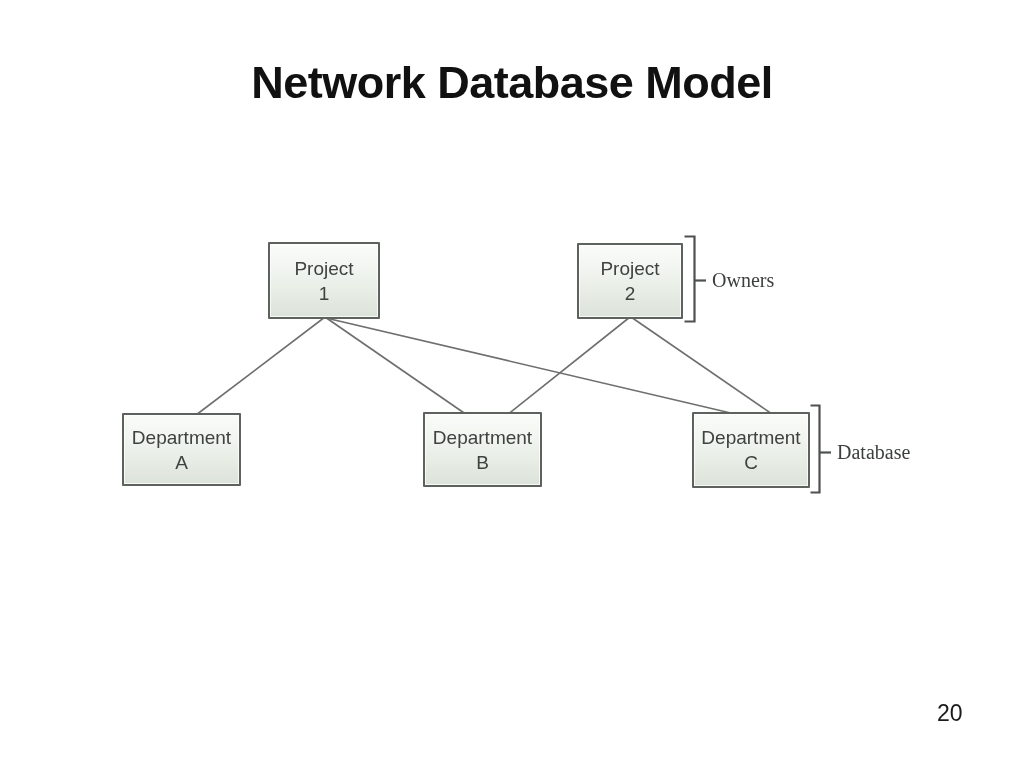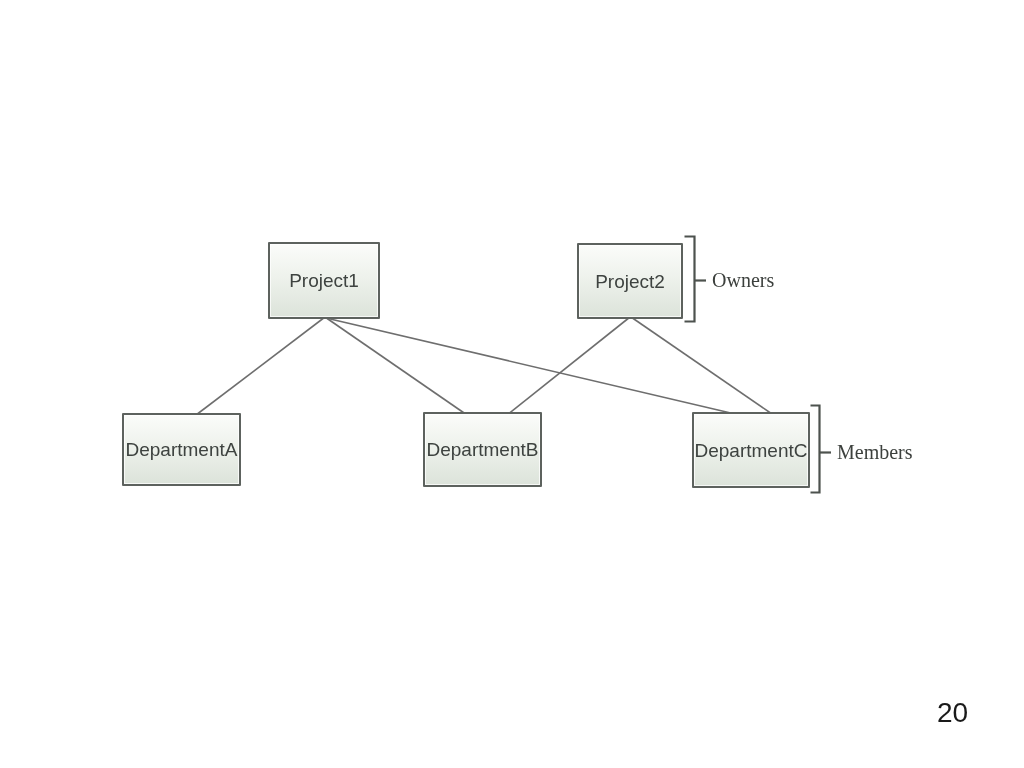--- a/index.html
+++ b/index.html
@@ -47,21 +47,21 @@
     stroke-width:2.2;
     fill:none;
   }
   .node{
     position:absolute;
     border:2px solid var(--box-border);
     border-radius:1px;
     background:linear-gradient(180deg,var(--box-fill-top) 0%,var(--box-fill-mid) 45%,var(--box-fill-bottom) 100%);
     box-shadow:inset 0 0 0 1px rgba(255,255,255,0.75);
     display:flex;
-    flex-direction:row;
+    flex-direction:column;
     align-items:center;
     justify-content:center;
     font-size:19px;
     line-height:25px;
     color:var(--box-text);
     text-align:center;
   }
   #node-project-1{left:268px;top:242px;width:112px;height:77px;}
   #node-project-2{left:577px;top:243px;width:106px;height:76px;}
   #node-department-a{left:122px;top:413px;width:119px;height:73px;}
@@ -73,30 +73,31 @@
     line-height:23px;
     color:var(--label-text);
     white-space:nowrap;
     font-family:Liberation Serif, serif;
   }
   #owners-label{left:712px;top:269px;}
   #members-label{left:837px;top:441px;}
   .page-number{
     position:absolute;
     left:937px;top:700px;
-    font-size:28px;
+    font-size:23px;
     line-height:26px;
     color:var(--page-text);
   }
 </style>
 </head>
 <body>
 
 <div class="slide">
 
+  <h1 class="slide-title">Network Database Model</h1>
 
   <svg class="connector-layer" width="1024" height="768" viewBox="0 0 1024 768" aria-hidden="true">
     <line x1="325" y1="317" x2="196" y2="415"></line>
     <line x1="325" y1="317" x2="467" y2="415"></line>
     <line x1="326" y1="318" x2="735" y2="414"></line>
     <line x1="630" y1="317" x2="507" y2="415"></line>
     <line x1="631" y1="317" x2="772" y2="414"></line>
     <path d="M684.5,236.5 H694.5 V321.5 H684.5"></path>
     <path d="M694.5,280.5 H706"></path>
     <path d="M810.5,405.5 H819.5 V492.5 H810.5"></path>
@@ -122,17 +123,17 @@
     <span class="node-line">Department</span>
     <span class="node-line">B</span>
   </div>
 
   <div class="node" id="node-department-c">
     <span class="node-line">Department</span>
     <span class="node-line">C</span>
   </div>
 
   <div class="bracket-label" id="owners-label">Owners</div>
-  <div class="bracket-label" id="members-label">Members</div>
+  <div class="bracket-label" id="members-label">Database</div>
 
   <div class="page-number">20</div>
 
 </div>
 
 </body></html>

